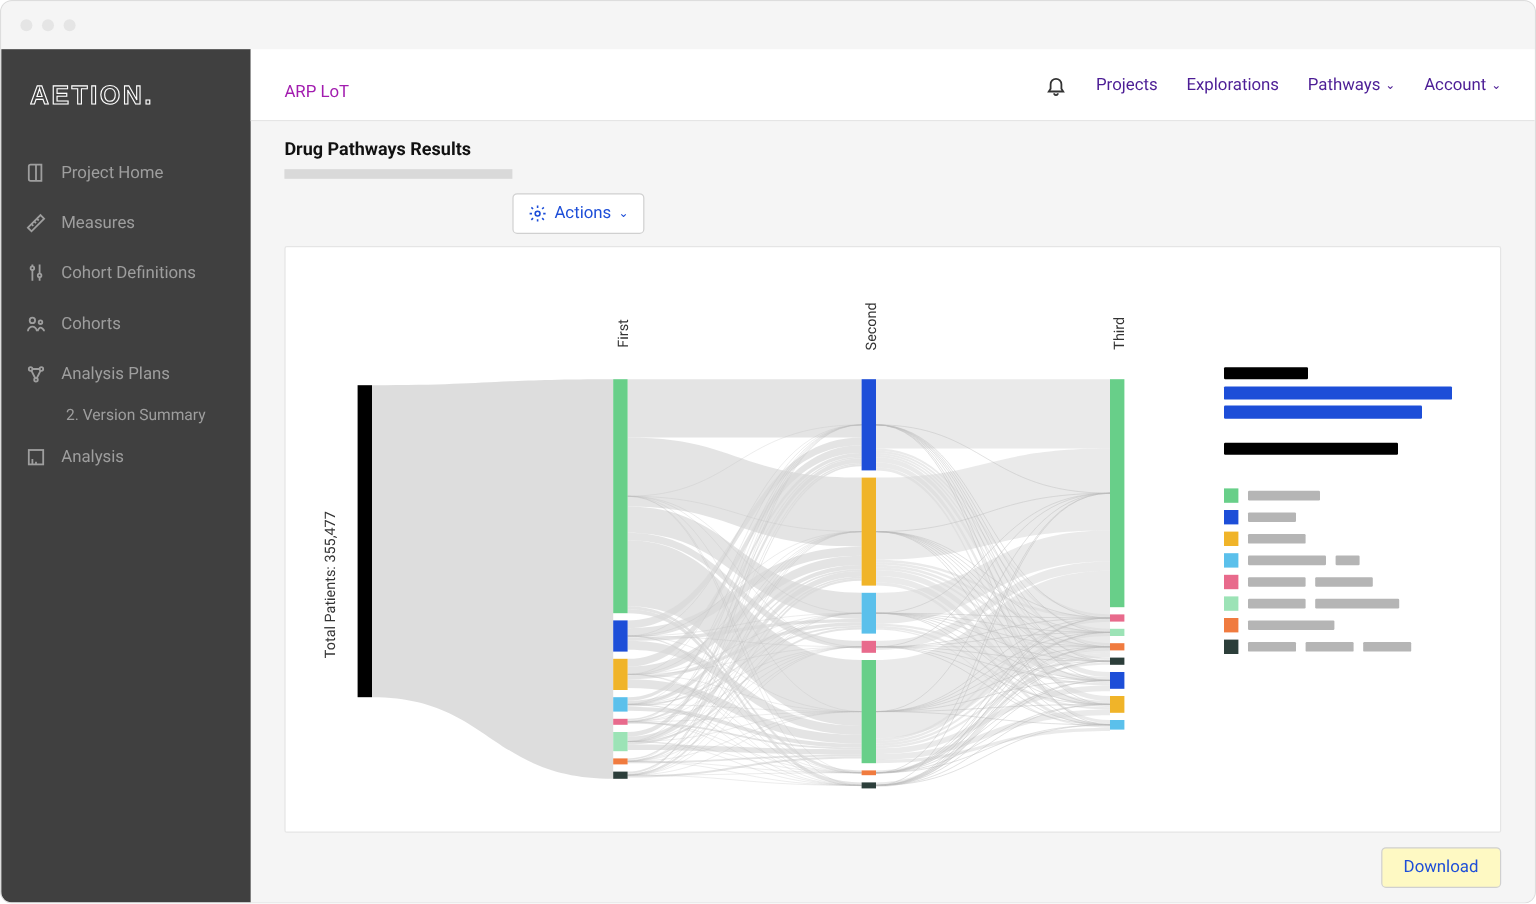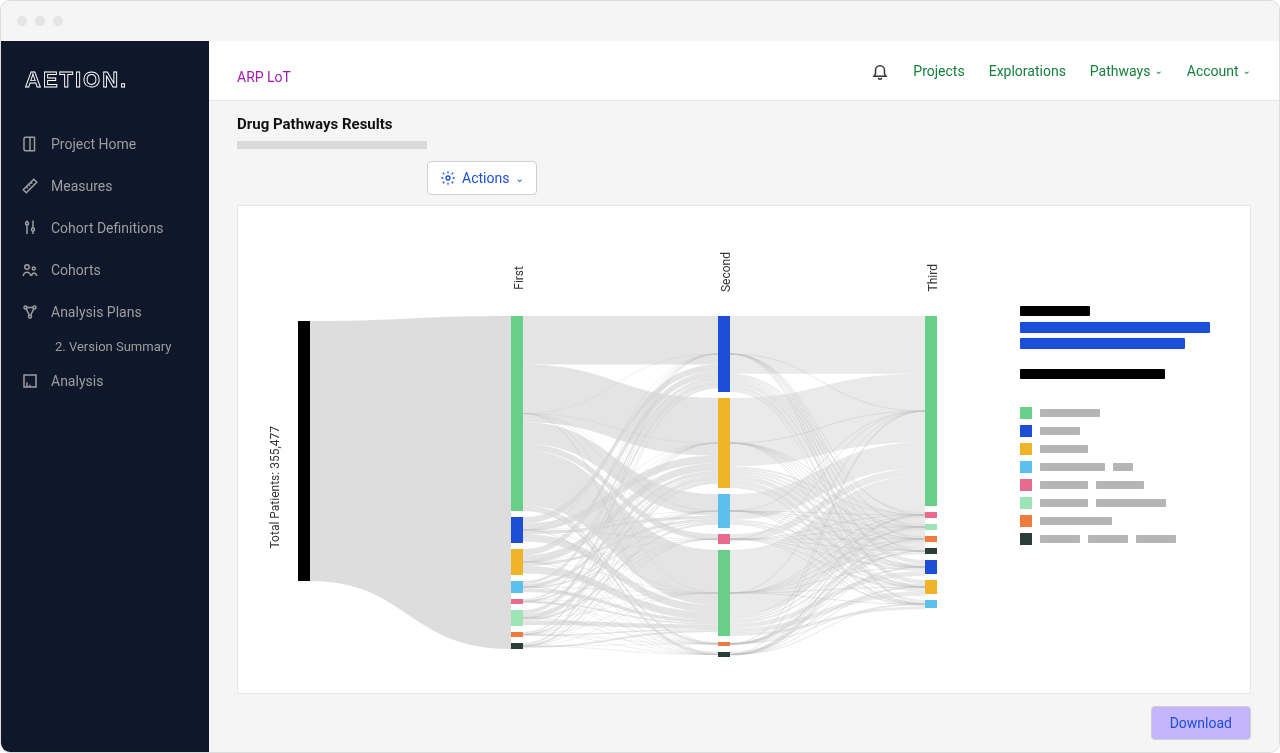--- a/index.html
+++ b/index.html
@@ -1,52 +1,52 @@
 <!DOCTYPE html>
 <html><head>
 <meta charset="utf-8">
 <style>
 * { margin:0; padding:0; box-sizing:border-box; font-family:-apple-system,BlinkMacSystemFont,"Segoe UI",Roboto,sans-serif; }
 body { background:#fff; display:flex; justify-content:center; }
 .window { width:1280px; height:753px; background:#f5f5f5; border-radius:10px; overflow:hidden; display:flex; flex-direction:column; border:1px solid #ddd; }
 .title-bar { height:40px; display:flex; align-items:center; padding-left:16px; background:#f5f5f5; }
 .dot { width:10px; height:10px; border-radius:50%; background:#e5e5e5; margin-right:8px; }
 .app { flex:1; display:flex; }
-.sidebar { width:208px; background:#0f172a; color:#fff; display:flex; flex-direction:column; }
+.sidebar { width:208px; background:#404040; color:#fff; display:flex; flex-direction:column; }
 .logo { padding:28px 24px 20px; letter-spacing:1px; }
 .logo svg text { font-family:Arial,sans-serif; }
 .nav { padding:6px 0; }
 .nav-item { display:flex; align-items:center; padding:12px 20px; color:#9e9e9e; font-size:14px; cursor:pointer; gap:12px; }
 .nav-item.active { color:#fff; }
 .nav-sub { padding:6px 0 6px 54px; color:#9e9e9e; font-size:13px; cursor:pointer; }
 .nav-sub.active { color:#fff; font-weight:600; }
 .icon { width:18px; height:18px; flex-shrink:0; }
 .main { flex:1; display:flex; flex-direction:column; background:#f5f5f5; }
 .topbar { height:60px; background:#fff; border-bottom:1px solid #e5e5e5; display:flex; align-items:center; justify-content:space-between; padding:0 28px; }
 .breadcrumb { font-size:14px; color:#a21caf;margin-top:12px; }
 .topnav { display:flex; align-items:center; gap:24px; }
-.topnav a { color:#15803d; font-size:14px; text-decoration:none; cursor:pointer; display:flex; align-items:center; gap:4px; }
+.topnav a { color:#4c1d95; font-size:14px; text-decoration:none; cursor:pointer; display:flex; align-items:center; gap:4px; }
 .bell { width:18px; height:18px; color:#333; }
 .chev { font-size:10px; }
 .page-head { padding:14px 28px 10px; display:flex; justify-content:flex-start; align-items:flex-start; }
 .page-title { font-size:15px; font-weight:700; color:#111; }
 .ph-sub { width:190px; height:8px; background:#d9d9d9; margin-top:8px; }
 .actions-btn { display:flex; align-items:center; gap:6px; padding:8px 12px; border:1px solid #d0d0d0; border-radius:4px; background:#fff; color:#1d4ed8; font-size:14px; cursor:pointer;margin-top:46px; }
 .canvas-area { margin:0 28px; flex:1; background:#fff; border:1px solid #e5e5e5; border-radius:2px; position:relative; display:flex; }
 .sankey-wrap { flex:1; position:relative; }
 .vert-label { position:absolute; writing-mode:vertical-rl; transform:rotate(180deg); font-size:12px; color:#333; }
 .legend { width:230px; padding:20px 16px 20px 0; }
 .legend .redact { background:#000; height:10px; margin-bottom:6px; border-radius:1px; }
 .legend .redact-blue { background:#1d4ed8; height:11px; margin-bottom:5px; border-radius:1px; }
 .legend-items { margin-top:28px; }
 .legend-row { display:flex; align-items:center; gap:8px; margin-bottom:6px; }
 .swatch { width:12px; height:12px; }
 .grey-bar { height:8px; background:#b5b5b5; border-radius:1px; }
 .footer { display:flex; justify-content:flex-end; padding:12px 28px; }
-.download-btn { padding:8px 18px; border:1px solid #d0d0d0; border-radius:4px; background:#c4b5fd; color:#1d4ed8; font-size:14px; cursor:pointer; }
+.download-btn { padding:8px 18px; border:1px solid #d0d0d0; border-radius:4px; background:#fef9c3; color:#1d4ed8; font-size:14px; cursor:pointer; }
 </style>
 </head>
 <body>
 
 <div class="window">
   <div class="title-bar">
     <div class="dot"></div>
     <div class="dot"></div>
     <div class="dot"></div>
   </div>

